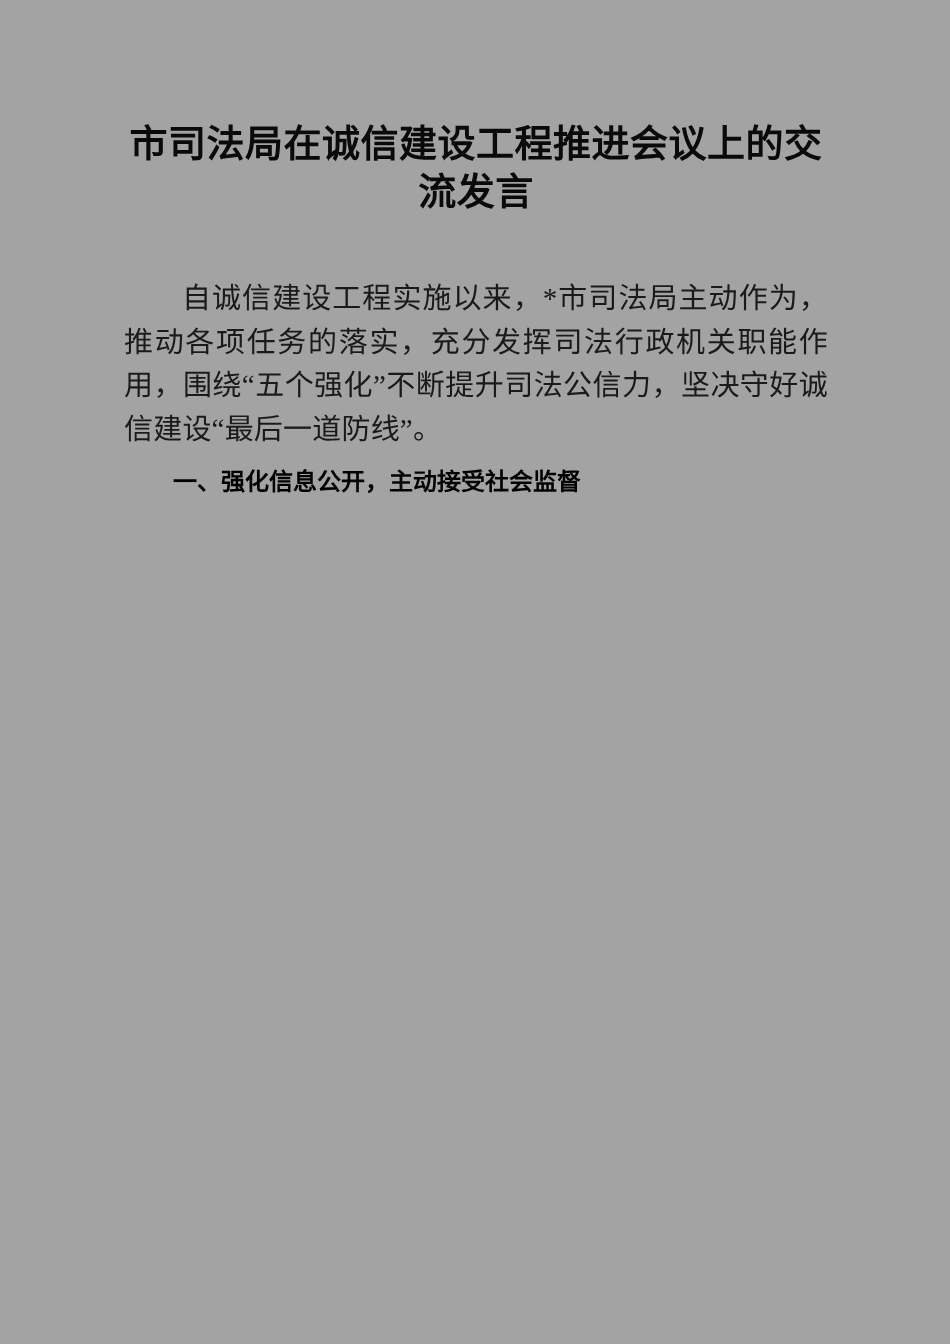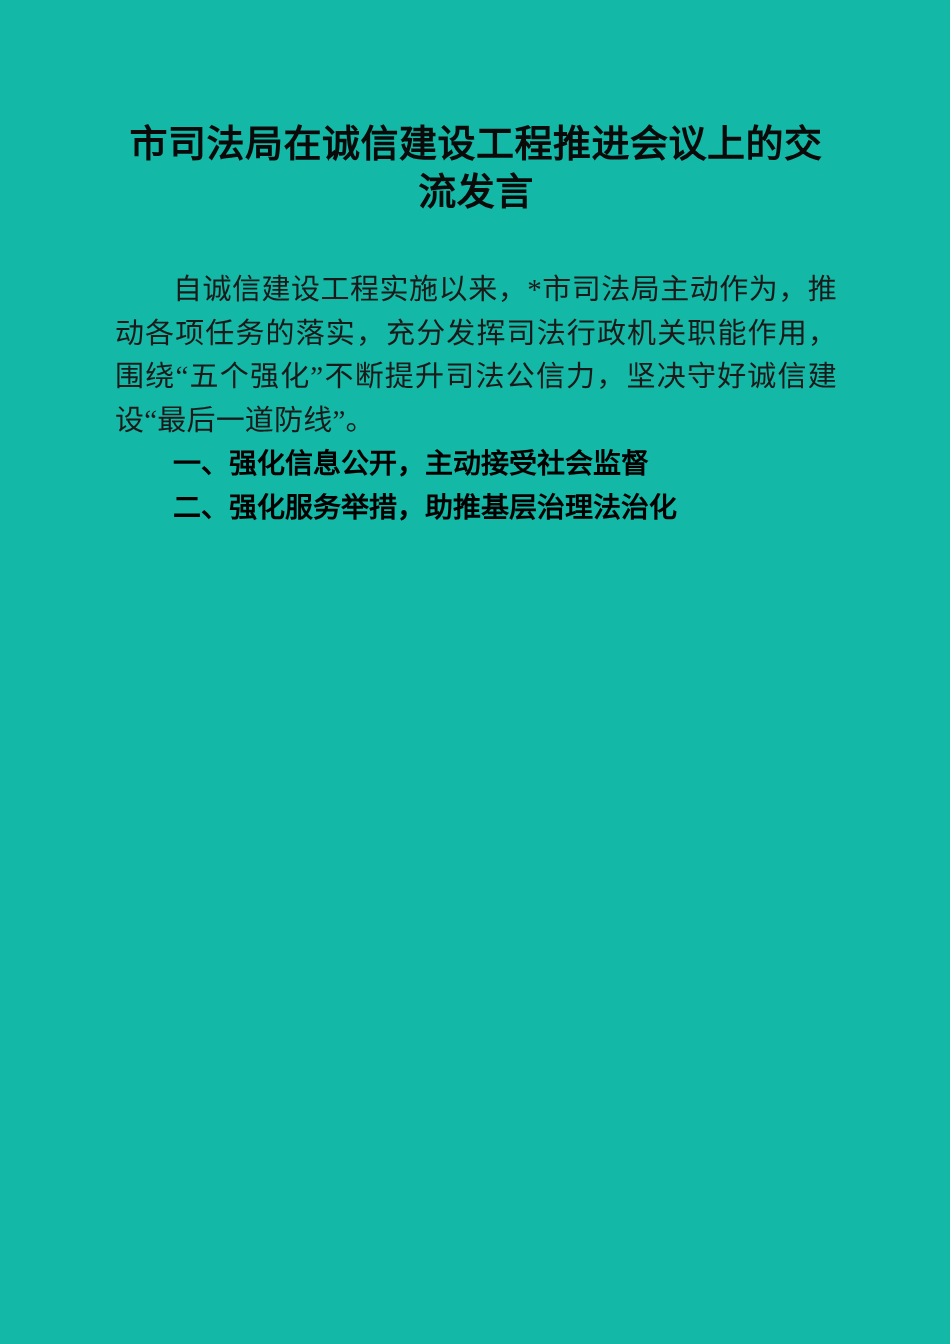--- a/index.html
+++ b/index.html
@@ -17,21 +17,21 @@
     color: #000000;
     -webkit-font-smoothing: antialiased;
   }
 
   .page {
     position: absolute;
     left: 0;
     top: 0;
     width: 950px;
     height: 1344px;
-    background: #14b8a6;
+    background: #a3a3a3;
     box-sizing: border-box;
   }
 
   .doc-body {
     position: absolute;
     left: 115px;
     top: 120px;
     width: 722px;
   }
 
@@ -54,31 +54,31 @@
   }
 
   
   .para {
     font-family: "Liberation Serif", "DejaVu Serif", serif;
     font-size: 29px;
     line-height: 43.5px;
     text-align: justify;
     text-justify: inter-ideograph;
     text-indent: 58px;
-    margin: 0;
+    margin: 9px;
     letter-spacing: 0.2px;
     color: #1a1a1a;
     word-break: break-all;
   }
 
   
   .heading {
     font-family: "Liberation Sans", "DejaVu Sans", sans-serif;
     font-weight: bold;
-    font-size: 28px;
+    font-size: 24px;
     line-height: 43.5px;
     text-indent: 58px;
     margin: 0;
     letter-spacing: 0px;
     color: #000000;
   }
 
   
   .para.truncated {
     overflow: hidden;
@@ -93,18 +93,17 @@
 
     <h1 class="doc-title">市司法局在诚信建设工程推进会议上的交流发言</h1>
 
     <div class="title-gap"></div>
 
     <p class="para">自诚信建设工程实施以来，*市司法局主动作为，推动各项任务的落实，充分发挥司法行政机关职能作用，围绕“五个强化”不断提升司法公信力，坚决守好诚信建设“最后一道防线”。</p>
 
     <p class="heading">一、强化信息公开，主动接受社会监督</p>
 
 
-    <p class="heading">二、强化服务举措，助推基层治理法治化</p>
 
 
   </div>
 
 </div>
 
 </body></html>

